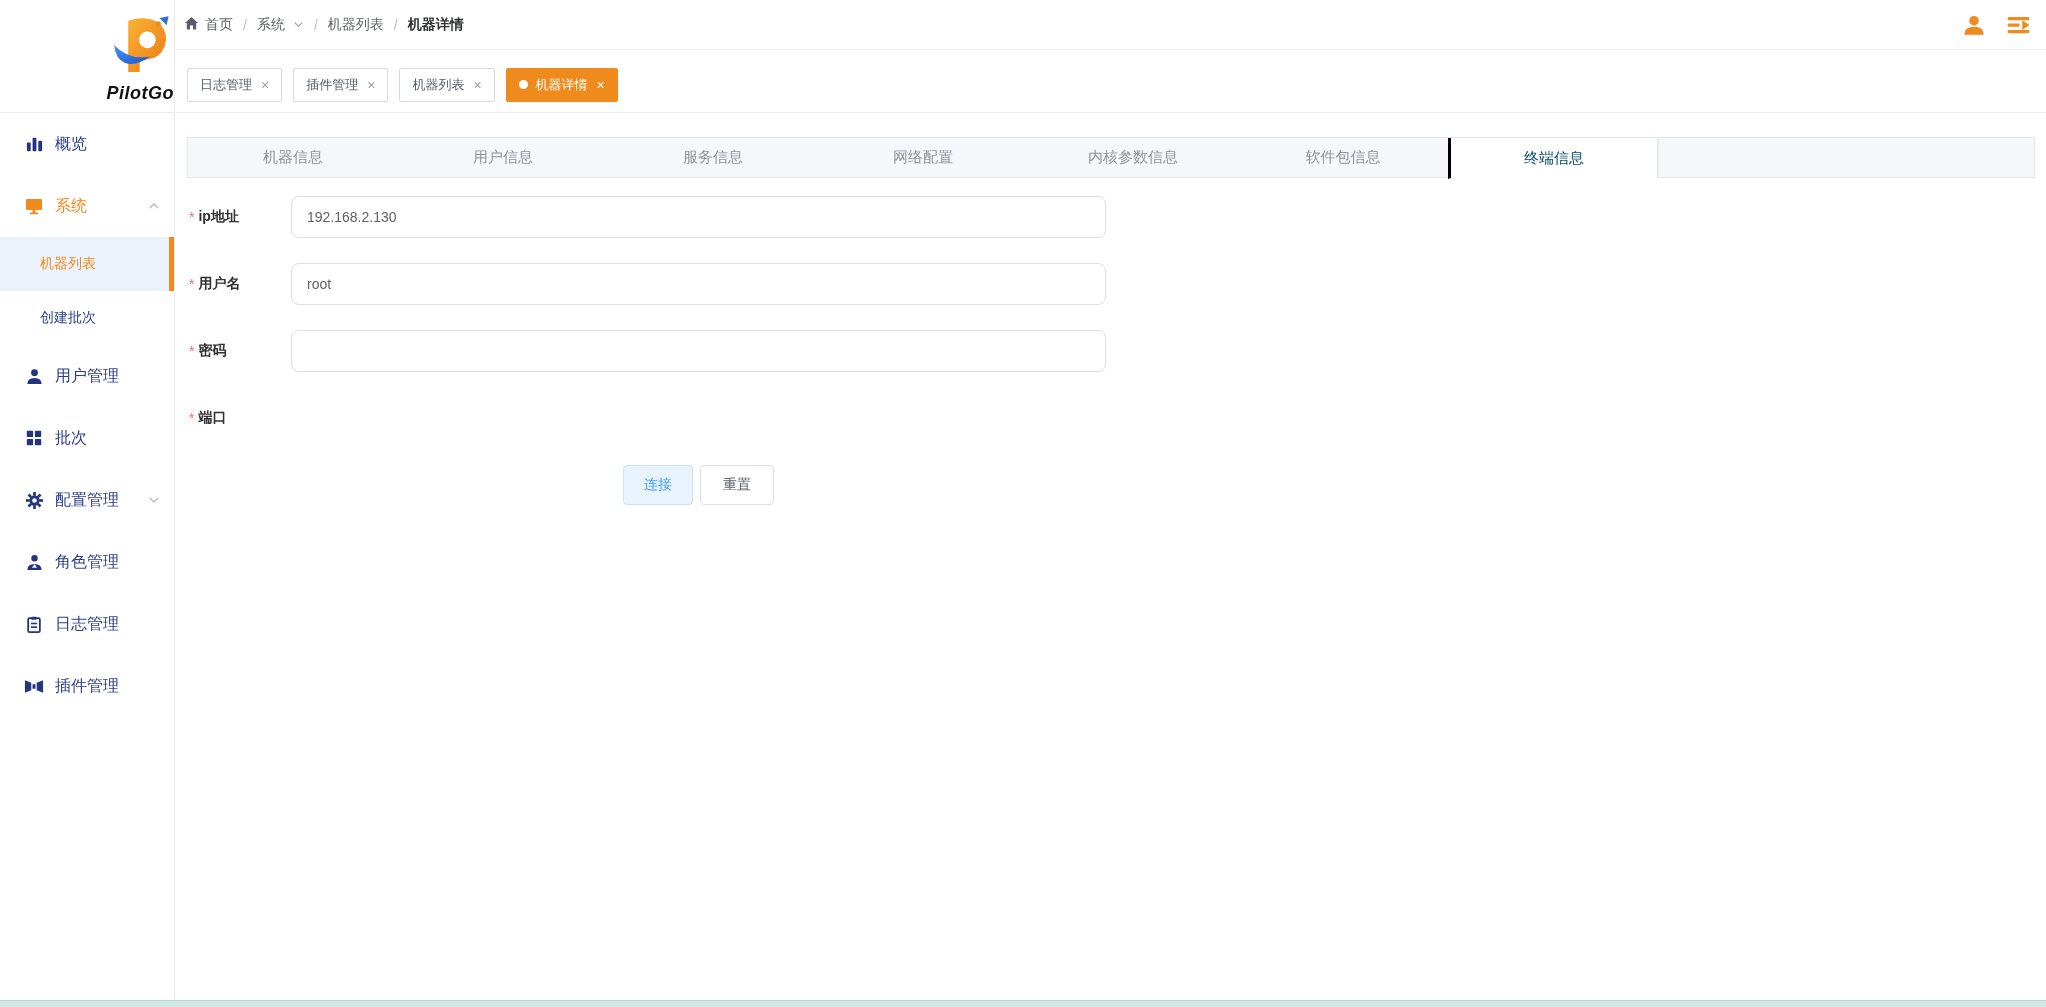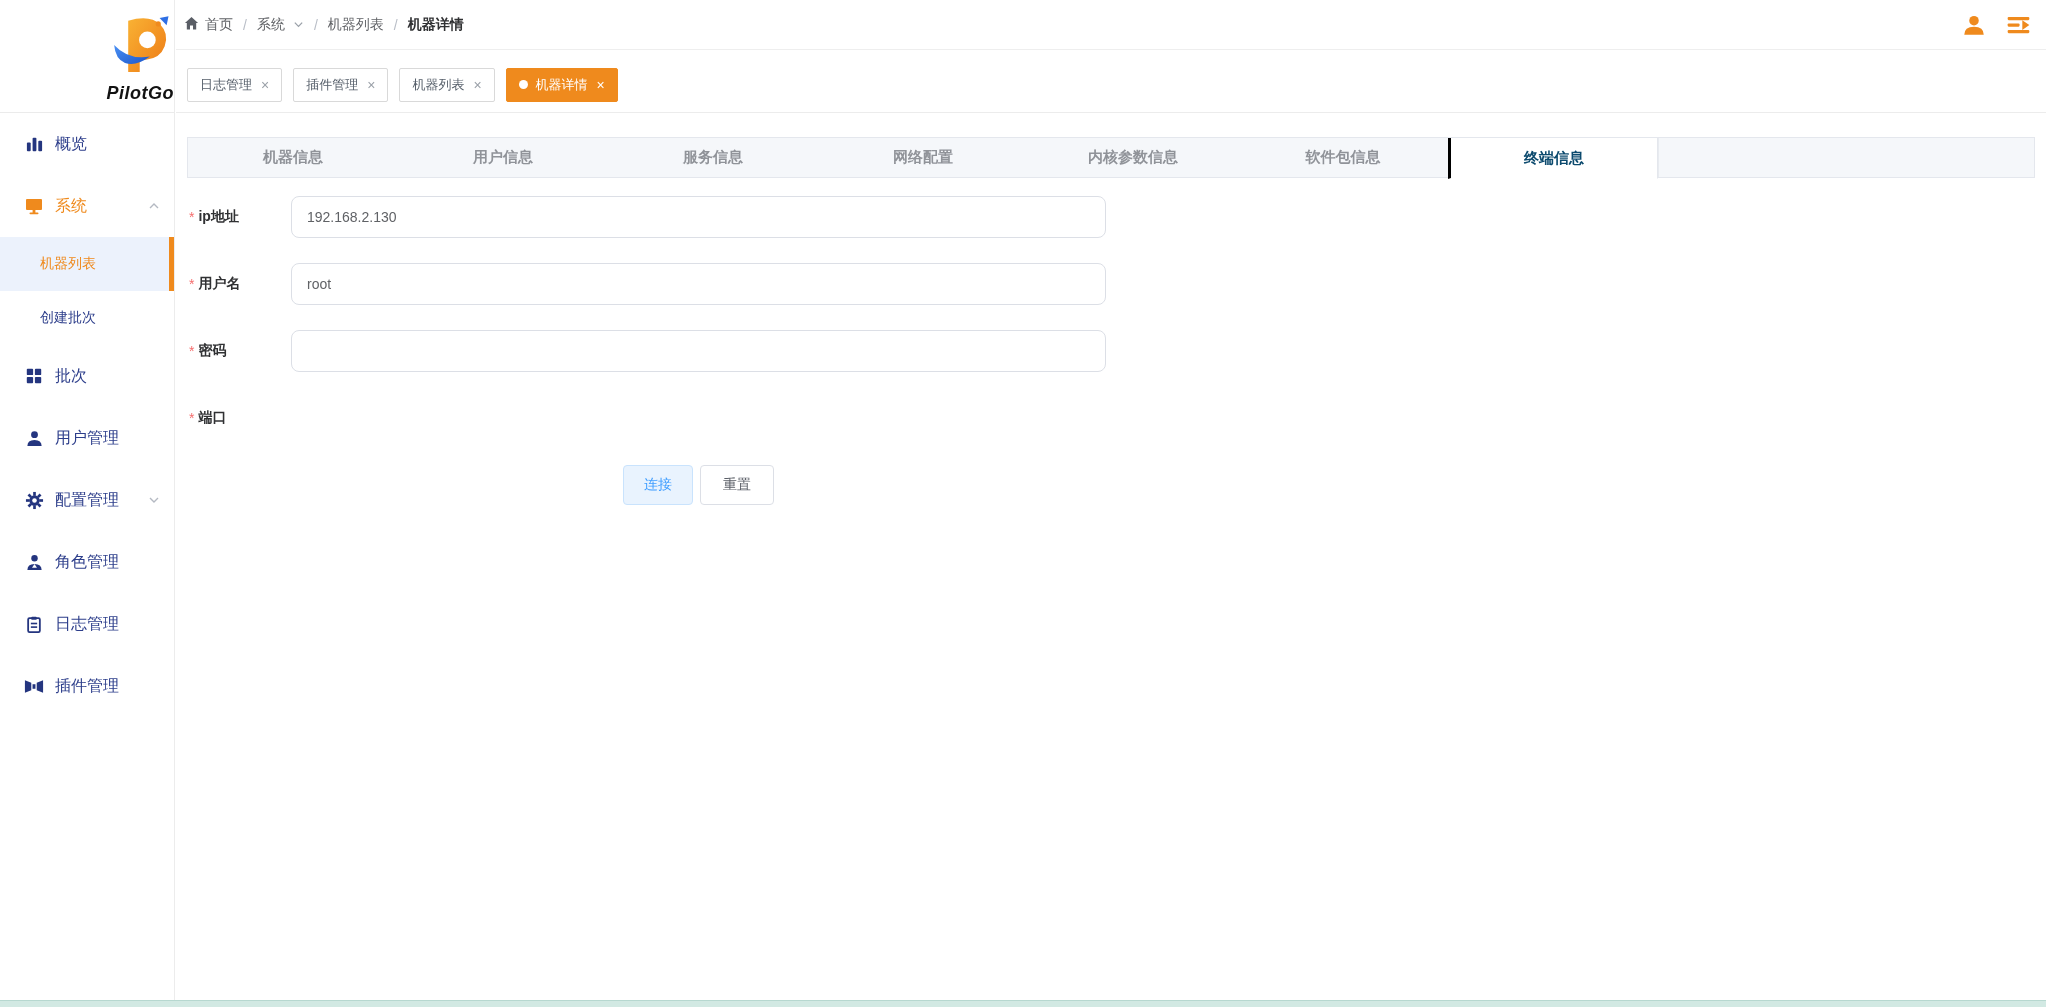--- a/index.html
+++ b/index.html
@@ -75,21 +75,21 @@
   .chip .chip-dot { width:9px; height:9px; border-radius:50%; background:#fff; margin-right:8px; }
 
   
   .card { position:absolute; left:187px; top:137px; width:1848px; }
   .tabbar {
     display:flex; height:41px; background:#f5f7fa;
     border:1px solid #e4e7ed;
   }
   .tab {
     width:210px; display:flex; align-items:center; justify-content:center;
-    font-size:15px; color:#909399; cursor:pointer; position:relative;font-weight:bold;
+    font-size:15px; color:#909399; cursor:pointer; position:relative;
   }
   .tab.active {
     background:#fff; color:#0c4a6e;
     border-left:3px solid #000000; border-right:1px solid #e4e7ed;
     height:41px; margin-bottom:-1px; border-bottom:1px solid #fff;
   }
   .tab-filler { flex:1; border-left:1px solid #e8ebf0; }
 
   
   .form-area { padding-top:18px; }
@@ -178,38 +178,38 @@
     <div class="sub-item active">
       <span>机器列表</span>
     </div>
 
     <div class="sub-item">
       <span>创建批次</span>
     </div>
 
     <div class="menu-item">
       <span class="mi-icon">
+        <svg class="nav" width="19" height="19" viewBox="0 0 20 20" fill="#24357f">
+          <circle cx="10" cy="6" r="3.6"></circle>
+          <path d="M2.5 18 Q2.5 11.5 10 11.5 Q17.5 11.5 17.5 18 Z"></path>
+        </svg>
+      </span>
+      <span class="mi-label">用户管理</span>
+    </div>
+
+    <div class="menu-item">
+      <span class="mi-icon">
         <svg class="nav" width="18" height="18" viewBox="0 0 20 20" fill="#24357f">
           <rect x="2" y="2" width="7" height="7" rx="1"></rect>
           <rect x="11" y="2" width="7" height="7" rx="1"></rect>
           <rect x="2" y="11" width="7" height="7" rx="1"></rect>
           <rect x="11" y="11" width="7" height="7" rx="1"></rect>
         </svg>
       </span>
       <span class="mi-label">批次</span>
-    </div>
-
-    <div class="menu-item">
-      <span class="mi-icon">
-        <svg class="nav" width="19" height="19" viewBox="0 0 20 20" fill="#24357f">
-          <circle cx="10" cy="6" r="3.6"></circle>
-          <path d="M2.5 18 Q2.5 11.5 10 11.5 Q17.5 11.5 17.5 18 Z"></path>
-        </svg>
-      </span>
-      <span class="mi-label">用户管理</span>
     </div>
 
     <div class="menu-item">
       <span class="mi-icon">
         <svg class="nav" width="19" height="19" viewBox="0 0 20 20" fill="#24357f">
           <g>
             <rect x="8.6" y="1" width="2.8" height="4"></rect>
             <rect x="8.6" y="15" width="2.8" height="4"></rect>
             <rect x="1" y="8.6" width="4" height="2.8"></rect>
             <rect x="15" y="8.6" width="4" height="2.8"></rect>

